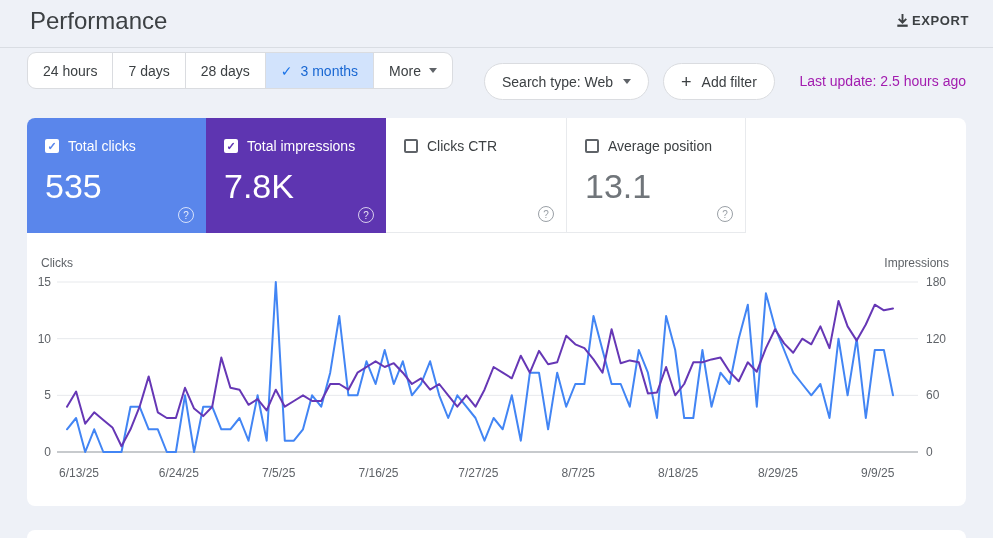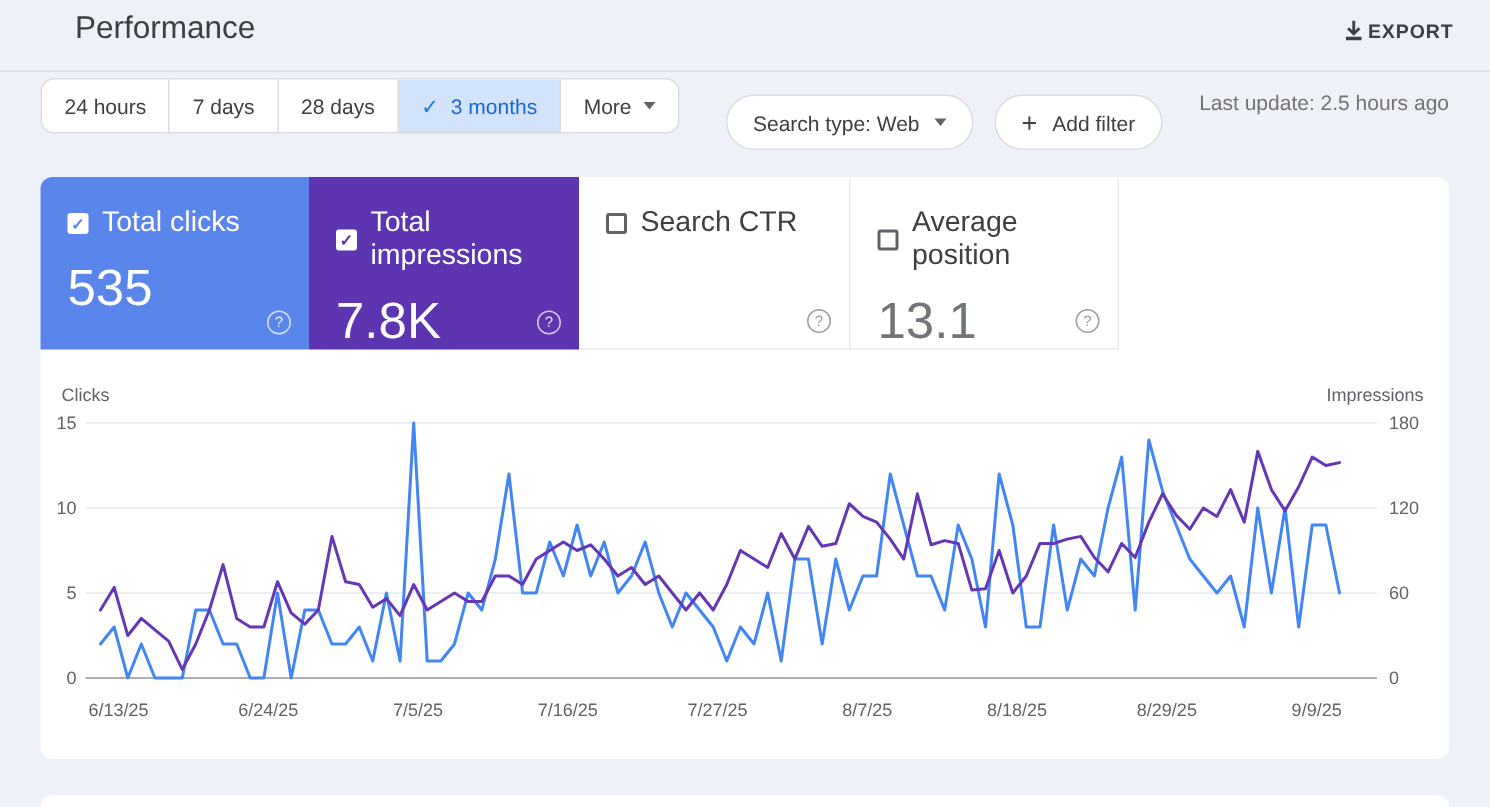--- a/index.html
+++ b/index.html
@@ -8,21 +8,21 @@
     position: relative;
     background: #eef1f7;
     font-family: "Liberation Sans", sans-serif;
     color: #3c4043;
     overflow: hidden;
   }
 
   
   .page-title {
     position: absolute; left: 30px; top: 7px;
-    font-size: 21px; font-weight: 500; color: #3c4043; margin-left: 20px;
+    font-size: 24px; font-weight: 500; color: #3c4043;
   }
   .export-btn {
     position: absolute; right: 16px; top: 6px;
     display: flex; align-items: center; gap: 1px;
     background: none; border: none; cursor: pointer;
     font-family: inherit; font-size: 13px; font-weight: 600;
     letter-spacing: .6px; color: #3c4043; padding: 6px 8px; justify-content: center;
   }
   .header-divider {
     position: absolute; left: 0; top: 47px; width: 993px; height: 1px;
@@ -52,22 +52,22 @@
   }
   .chips { position: absolute; left: 484px; top: 63px; display: flex; gap: 14px; }
   .chip {
     height: 37px; display: flex; align-items: center; gap: 10px;
     padding: 15px 17px; border: 1px solid #dadce0; border-radius: 19px;
     background: #fff; font-family: inherit; font-size: 14px; color: #3c4043;
     cursor: pointer; white-space: nowrap;
   }
   .chip .plus { font-size: 18px; font-weight: 400; color: #3c4043; line-height: 1; }
   .last-update {
-    position: absolute; right: 27px; top: 60px;
-    font-size: 14px; color: #737373;
+    position: absolute; right: 27px; top: 73px;
+    font-size: 14px; color: #a21caf;
   }
 
   
   .main-panel {
     position: absolute; left: 27px; top: 118px; width: 939px; height: 388px;
     background: #fff; border-radius: 8px;
   }
   .card {
     position: absolute; top: 0; width: 180px; height: 115px;
     padding: 20px 16px 0 18px; cursor: pointer;
@@ -76,21 +76,21 @@
   .card.c1 { left: 179px; }
   .card.c2 { left: 359px; border-bottom: 1px solid #e8eaed; }
   .card.c3 { left: 539px; border-left: 1px solid #e8eaed; border-right: 1px solid #e8eaed; border-bottom: 1px solid #e8eaed; }
   .card-head { display: flex; align-items: center; gap: 9px; }
   .cb {
     width: 14px; height: 14px; border-radius: 2px; flex: 0 0 auto;
     display: flex; align-items: center; justify-content: center;
   }
   .cb.checked { background: #fff; font-size: 11px; font-weight: 700; }
   .cb.unchecked { border: 2px solid #5f6368; background: #fff; }
-  .card-label { font-size: 19px; font-weight: 500; }
+  .card-label { font-size: 14px; font-weight: 500; }
   .card.on .card-label { color: #fff; }
   .card.off .card-label { color: #3c4043; }
   .card-value { margin-top: 13px; font-size: 34px; }
   .card.on .card-value { color: #fff; }
   .card.off .card-value { color: #70757a; }
   .help {
     position: absolute; right: 12px; bottom: 10px;
     width: 16px; height: 16px; border-radius: 50%;
     font-size: 10px; display: flex; align-items: center; justify-content: center;
     cursor: pointer;
@@ -173,21 +173,21 @@
         </span>
       <span class="card-label">Total impressions</span>
     </div>
     <div class="card-value">7.8K</div>
     <span class="help">?</span>
   </div>
 
   <div class="card off c2">
     <div class="card-head">
       <span class="cb unchecked"></span>
-      <span class="card-label">Search CTR</span>
+      <span class="card-label">Clicks CTR</span>
     </div>
     <span class="help">?</span>
   </div>
 
   <div class="card off c3">
     <div class="card-head">
       <span class="cb unchecked"></span>
       <span class="card-label">Average position</span>
     </div>
     <div class="card-value">13.1</div>

